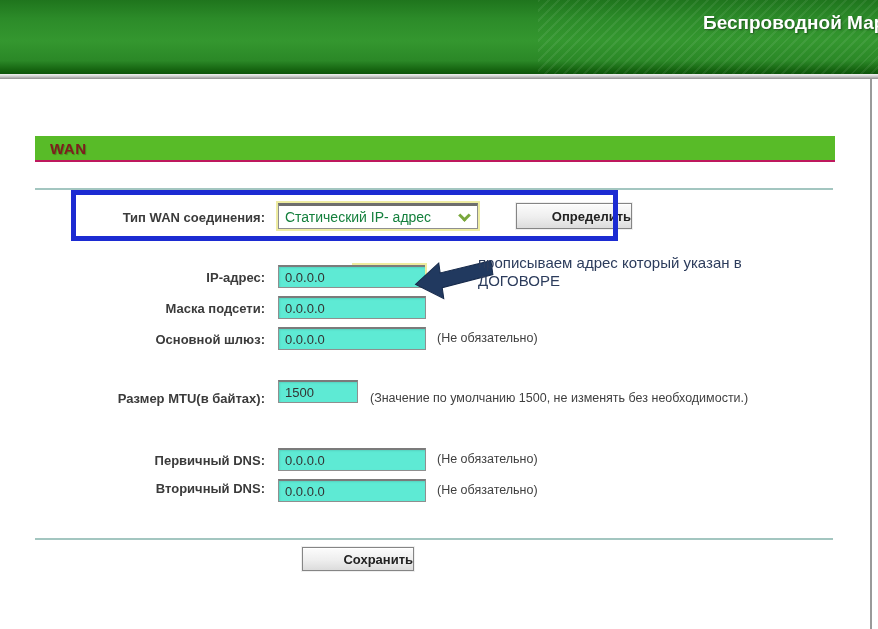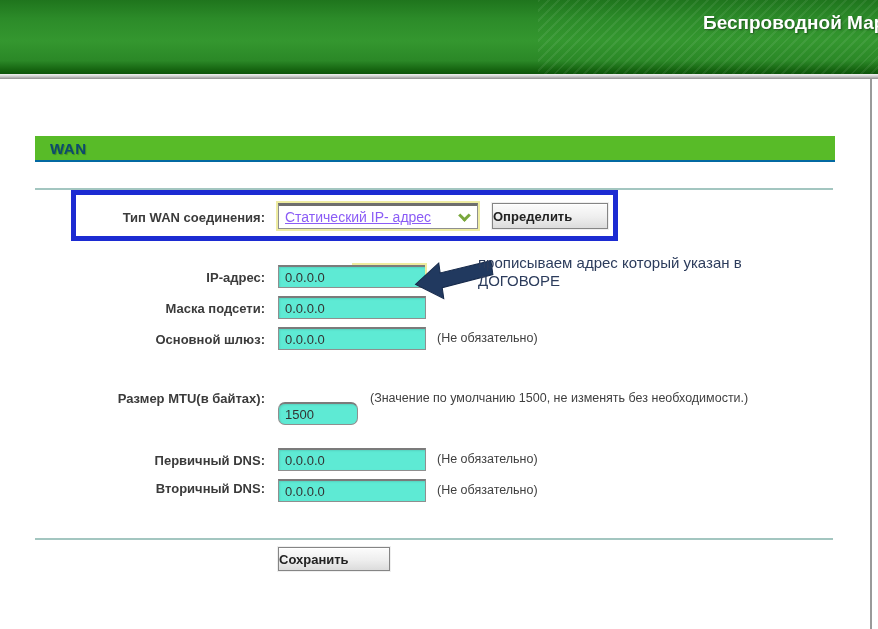--- a/index.html
+++ b/index.html
@@ -25,22 +25,22 @@
   }
   .banner-edge{
     position:absolute;left:0;top:74px;width:878px;height:5px;
     background:linear-gradient(180deg,#f2f2f2 0%,#cfcfcf 45%,#8f8f8f 100%);
   }
   
   .right-border{position:absolute;left:870px;top:79px;width:2px;height:550px;background:#9a9a9a;}
   
   .section-bar{
     position:absolute;left:35px;top:136px;width:800px;height:26px;
-    background:#58bb28;border-bottom:2px solid #0369a1;
-    color:#0c4a6e;font-weight:bold;font-size:15px;line-height:25px;
+    background:#58bb28;border-bottom:2px solid #be185d;
+    color:#7f1d1d;font-weight:bold;font-size:15px;line-height:25px;
     padding-left:15px;letter-spacing:0.5px;
     text-shadow:1px 1px 1px rgba(0,0,0,0.25);
   }
   .rule{position:absolute;height:2px;background:#a3c6c0;}
   .rule-top{left:35px;top:188px;width:798px;}
   .rule-bottom{left:35px;top:538px;width:798px;}
   
   .hl-box{
     position:absolute;left:71px;top:190px;width:547px;height:51px;
     border:5px solid #1c2bd2;background:transparent;pointer-events:none;
@@ -66,33 +66,33 @@
     position:absolute;font-size:12.5px;color:#3f3f3f;white-space:nowrap;
   }
   
   .dropdown{
     position:absolute;left:278px;top:203px;width:200px;height:26px;
     background:#fff;border:1px solid #8f8f8f;border-top:3px solid #6e6e6e;
     box-shadow:0 0 0 2px #eeeca2;cursor:pointer;
     display:flex;align-items:center;justify-content:space-between;
     padding:0 8px 0 6px;
   }
-  .dropdown .sel-text{font-size:14px;color:#8b5cf6;white-space:nowrap;overflow:hidden;text-decoration:underline;}
+  .dropdown .sel-text{font-size:14px;color:#15803d;white-space:nowrap;overflow:hidden;}
   .chev{
     width:9px;height:9px;margin-top:-4px;flex:0 0 auto;
     border-left:3px solid #79a73c;border-bottom:3px solid #79a73c;
     transform:rotate(-45deg);
   }
   
   .btn{
     position:absolute;
     border:1px solid #858585;box-shadow:0 0 0 1px #efefef, inset 0 1px 0 #fff;
     background:linear-gradient(180deg,#fcfcfc 0%,#eeeeee 55%,#dcdcdc 100%);
     font-family:"Liberation Sans",sans-serif;font-size:13px;font-weight:bold;color:#222;
-    cursor:pointer;text-align:left;padding:0;
+    cursor:pointer;text-align:right;padding:0;margin-left:24px;
   }
   .btn-detect{left:492px;top:203px;width:116px;height:26px;}
   .btn-save{left:278px;top:547px;width:112px;height:24px;font-weight:600;}
   
   .arrow-svg{position:absolute;left:412px;top:252px;pointer-events:none;}
   .annot{
     position:absolute;left:478px;top:254px;width:305px;text-align:left;
     font-size:15px;line-height:18px;color:#2c3c5c;
   }
 </style>
@@ -126,21 +126,21 @@
   <div class="hl-corner"></div>
 
   <div class="flabel" style="top:301px">Маска подсети:</div>
   <input class="tbox" style="top: 296px;" value="0.0.0.0">
 
   <div class="flabel" style="top:332px">Основной шлюз:</div>
   <input class="tbox" style="top: 327px;" value="0.0.0.0">
   <div class="note" style="left:437px;top:331px">(Не обязательно)</div>
 
   <div class="flabel" style="top:391px">Размер MTU(в байтах):</div>
-  <input class="tbox" style="top: 402px; width: 80px; border-radius: 7px;" value="1500">
+  <input class="tbox" style="top: 380px; width: 80px;" value="1500">
   <div class="note" style="left:370px;top:391px">(Значение по умолчанию 1500, не изменять без необходимости.)</div>
 
   <div class="flabel" style="top:453px">Первичный DNS:</div>
   <input class="tbox" style="top: 448px;" value="0.0.0.0">
   <div class="note" style="left:437px;top:452px">(Не обязательно)</div>
 
   <div class="flabel" style="top:481px">Вторичный DNS:</div>
   <input class="tbox" style="top: 479px;" value="0.0.0.0">
   <div class="note" style="left:437px;top:483px">(Не обязательно)</div>
 

